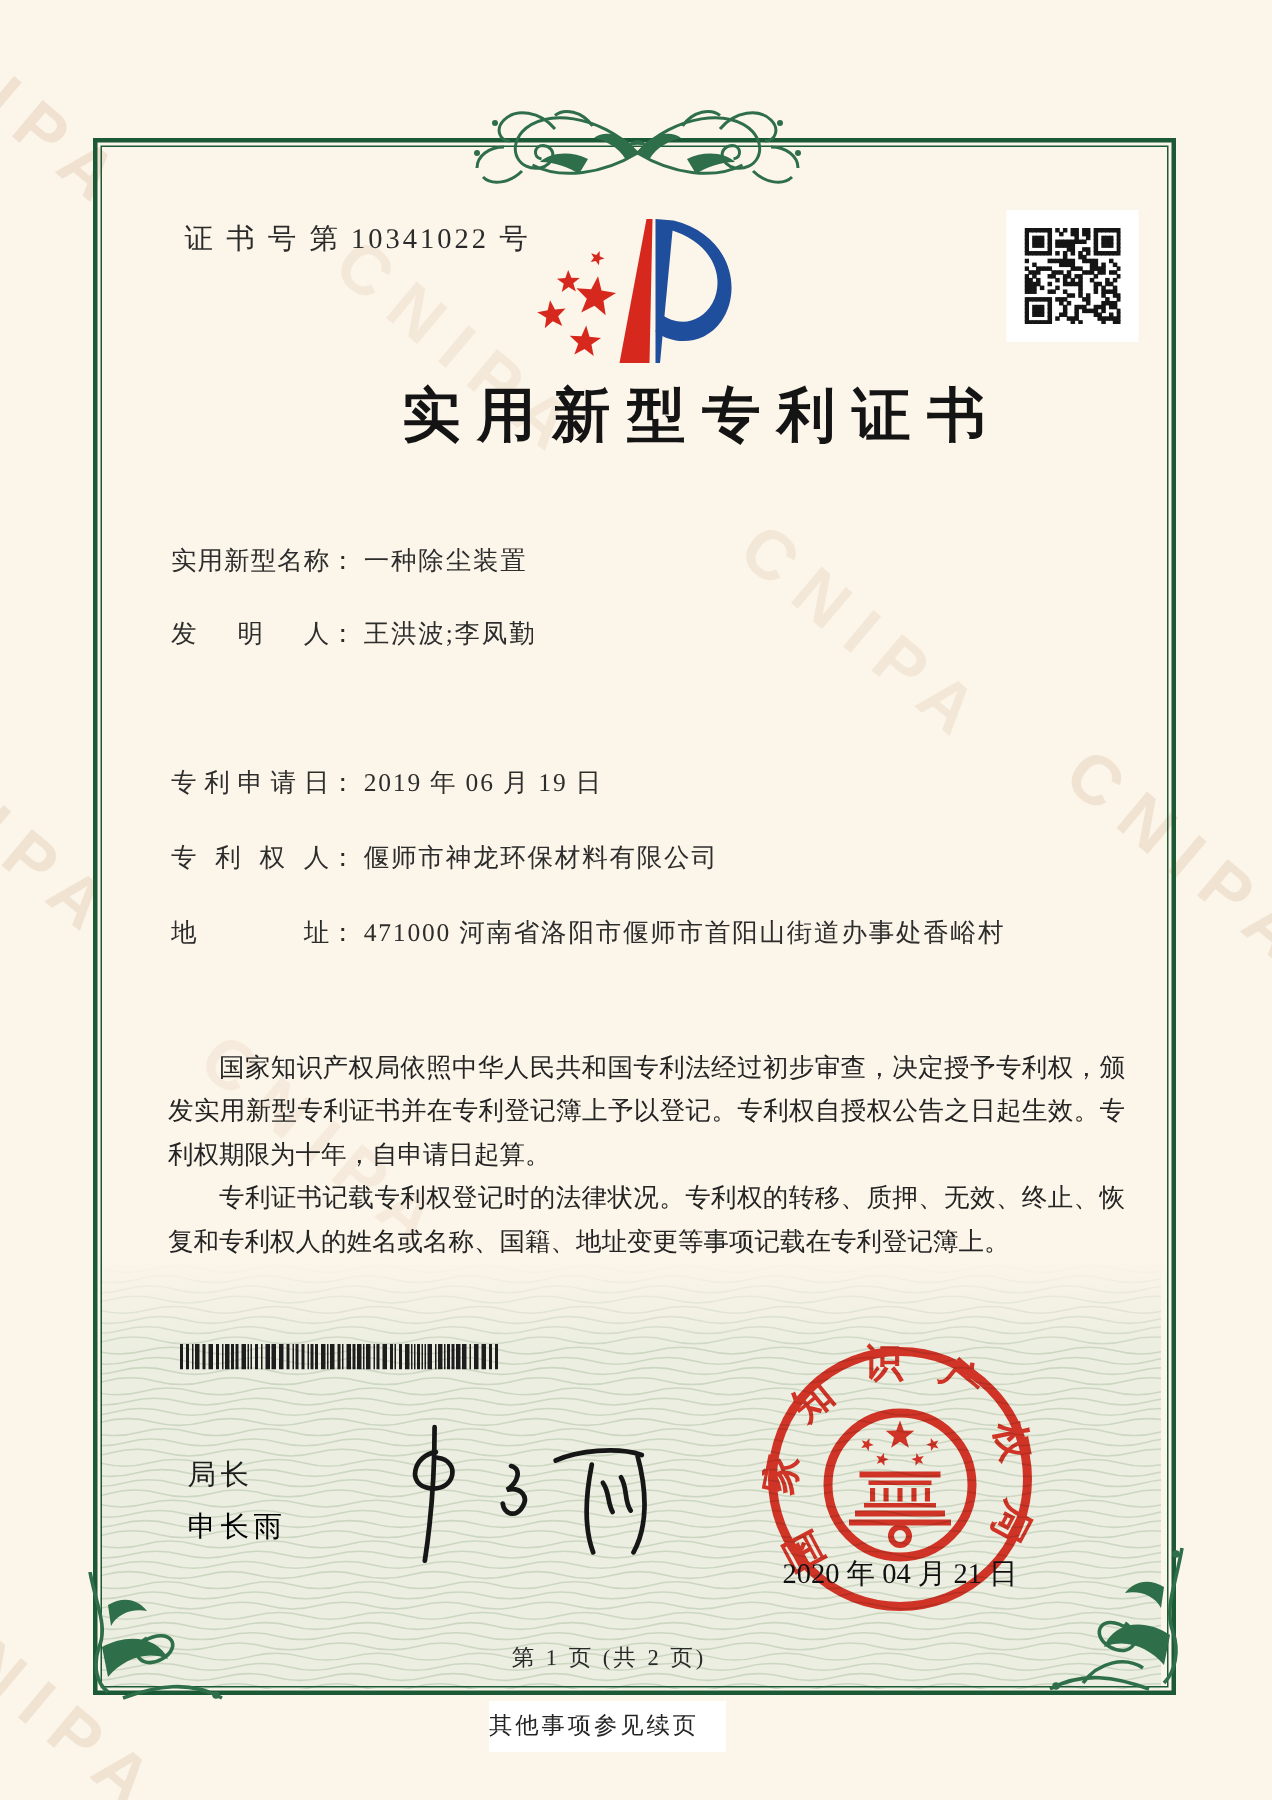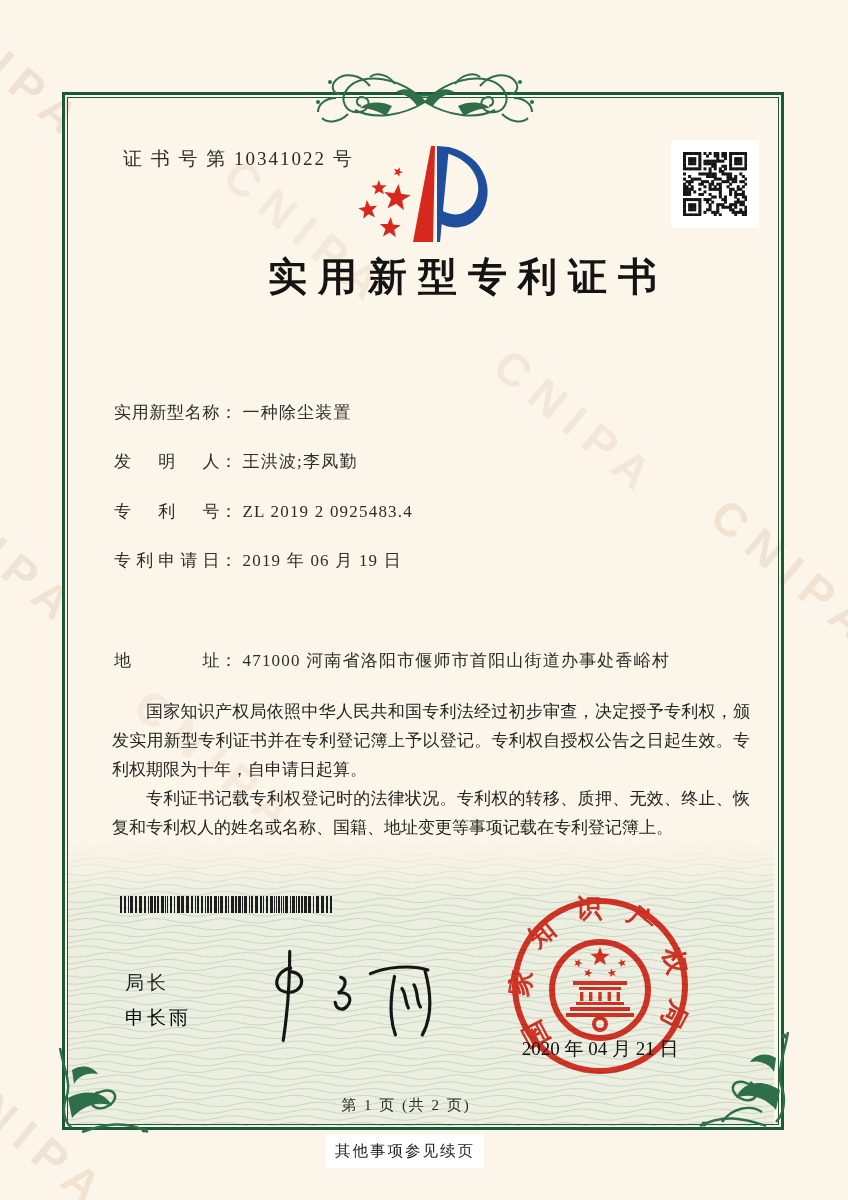--- a/index.html
+++ b/index.html
@@ -44,21 +44,21 @@
   
   .cert-no{position:absolute; left:123px; top:146px; font-size:19px; letter-spacing:2px; z-index:4; color:#2b2b2b;}
   .logo{position:absolute; left:336px; top:140px; width:180px; height:110px; z-index:4;}
   .qr-wrap{position:absolute; left:671px; top:140px; width:88px; height:88px; background:#fff; z-index:4;}
   .qr{position:absolute; left:12px; top:12px;}
   .title{
     position:absolute; left:0; top:250px; width:100%; text-align:center;
     font-size:39px; font-weight:bold; letter-spacing:11px; color:#141414; z-index:4;padding-left:44px;
   }
   
-  .frow{position:absolute; left:114px; font-size:17px; color:#2d2d2d; z-index:4; white-space:nowrap; letter-spacing:.5px;margin-top:39px;}
+  .frow{position:absolute; left:114px; font-size:17px; color:#2d2d2d; z-index:4; white-space:nowrap; letter-spacing:.5px;}
   .flabel{display:inline-block; width:106px; text-align:justify; text-align-last:justify; vertical-align:top;}
   .fcolon{display:inline-block; margin-right:5px;}
   .fvalue{letter-spacing:1.2px;}
   .fvalue.fixed{display:inline-block; width:196px;}
   .flabel.second{width:96px; margin-left:8px;}
   
   .body-text{
     position:absolute; left:112px; top:697px; width:638px; z-index:4;
     font-size:17px; line-height:29px; color:#242424; text-align:justify;
   }
@@ -67,21 +67,21 @@
   .barcode{position:absolute; left:120px; top:896px; z-index:4;}
   .officer-title{position:absolute; left:125px; top:970px; font-size:19px; letter-spacing:3px; color:#1d1d1d; z-index:4;}
   .officer-name{position:absolute; left:125px; top:1005px; font-size:19px; letter-spacing:3px; color:#000000; z-index:4;}
   .signature{position:absolute; left:252px; top:944px; width:196px; height:102px; z-index:4;}
   .seal{position:absolute; left:508px; top:894px; width:184px; height:184px; z-index:5; opacity:.93; mix-blend-mode:multiply;}
   .seal-date{position:absolute; left:506px; top:1036px; width:188px; text-align:center;
     font-size:19px; color:#101010; z-index:6; white-space:nowrap;}
   .page-info{position:absolute; left:0; top:1096px; width:100%; text-align:center;
     font-size:15px; letter-spacing:2px; color:#2a2a2a; z-index:4; transform:translateX(-18px);}
   .note-box{position:absolute; left:326px; top:1134px; width:158px; height:34px; background:#ffffff;
-    text-align:center; line-height:34px; font-size:15.5px; letter-spacing:2px; color:#242424; z-index:4;}
+    text-align:left; line-height:34px; font-size:15.5px; letter-spacing:2px; color:#242424; z-index:4;}
   .green{stroke:#2e6e48;}
 </style>
 </head>
 <body>
 
 <div class="page">
 
   <span class="wm wm1">CNIPA</span>
   <span class="wm wm2">CNIPA</span>
   <span class="wm wm3">CNIPA</span>
@@ -506,25 +506,25 @@
   </div>
 
   <div class="title">实用新型专利证书</div>
 
   <div class="frow" style="top:362px">
     <span class="flabel">实用新型名称</span><span class="fcolon">：</span><span class="fvalue">一种除尘装置</span>
   </div>
   <div class="frow" style="top:411px">
     <span class="flabel">发明人</span><span class="fcolon">：</span><span class="fvalue">王洪波;李凤勤</span>
   </div>
-  <div class="frow" style="top:461px">
-    <span class="flabel">专利号</span><span class="fcolon">：</span><span class="fvalue">ZL 2019 2 0925483.4</span>
-  </div>
   <div class="frow" style="top:510px">
     <span class="flabel">专利申请日</span><span class="fcolon">：</span><span class="fvalue">2019 年 06 月 19 日</span>
+  </div>
+  <div class="frow" style="top:560px">
+    <span class="flabel">专利权人</span><span class="fcolon">：</span><span class="fvalue">偃师市神龙环保材料有限公司</span>
   </div>
   <div class="frow" style="top:610px">
     <span class="flabel">地址</span><span class="fcolon">：</span><span class="fvalue">471000 河南省洛阳市偃师市首阳山街道办事处香峪村</span>
   </div>
 
   <div class="body-text">
     <p>国家知识产权局依照中华人民共和国专利法经过初步审查，决定授予专利权，颁发实用新型专利证书并在专利登记簿上予以登记。专利权自授权公告之日起生效。专利权期限为十年，自申请日起算。</p>
     <p>专利证书记载专利权登记时的法律状况。专利权的转移、质押、无效、终止、恢复和专利权人的姓名或名称、国籍、地址变更等事项记载在专利登记簿上。</p>
   </div>
 

